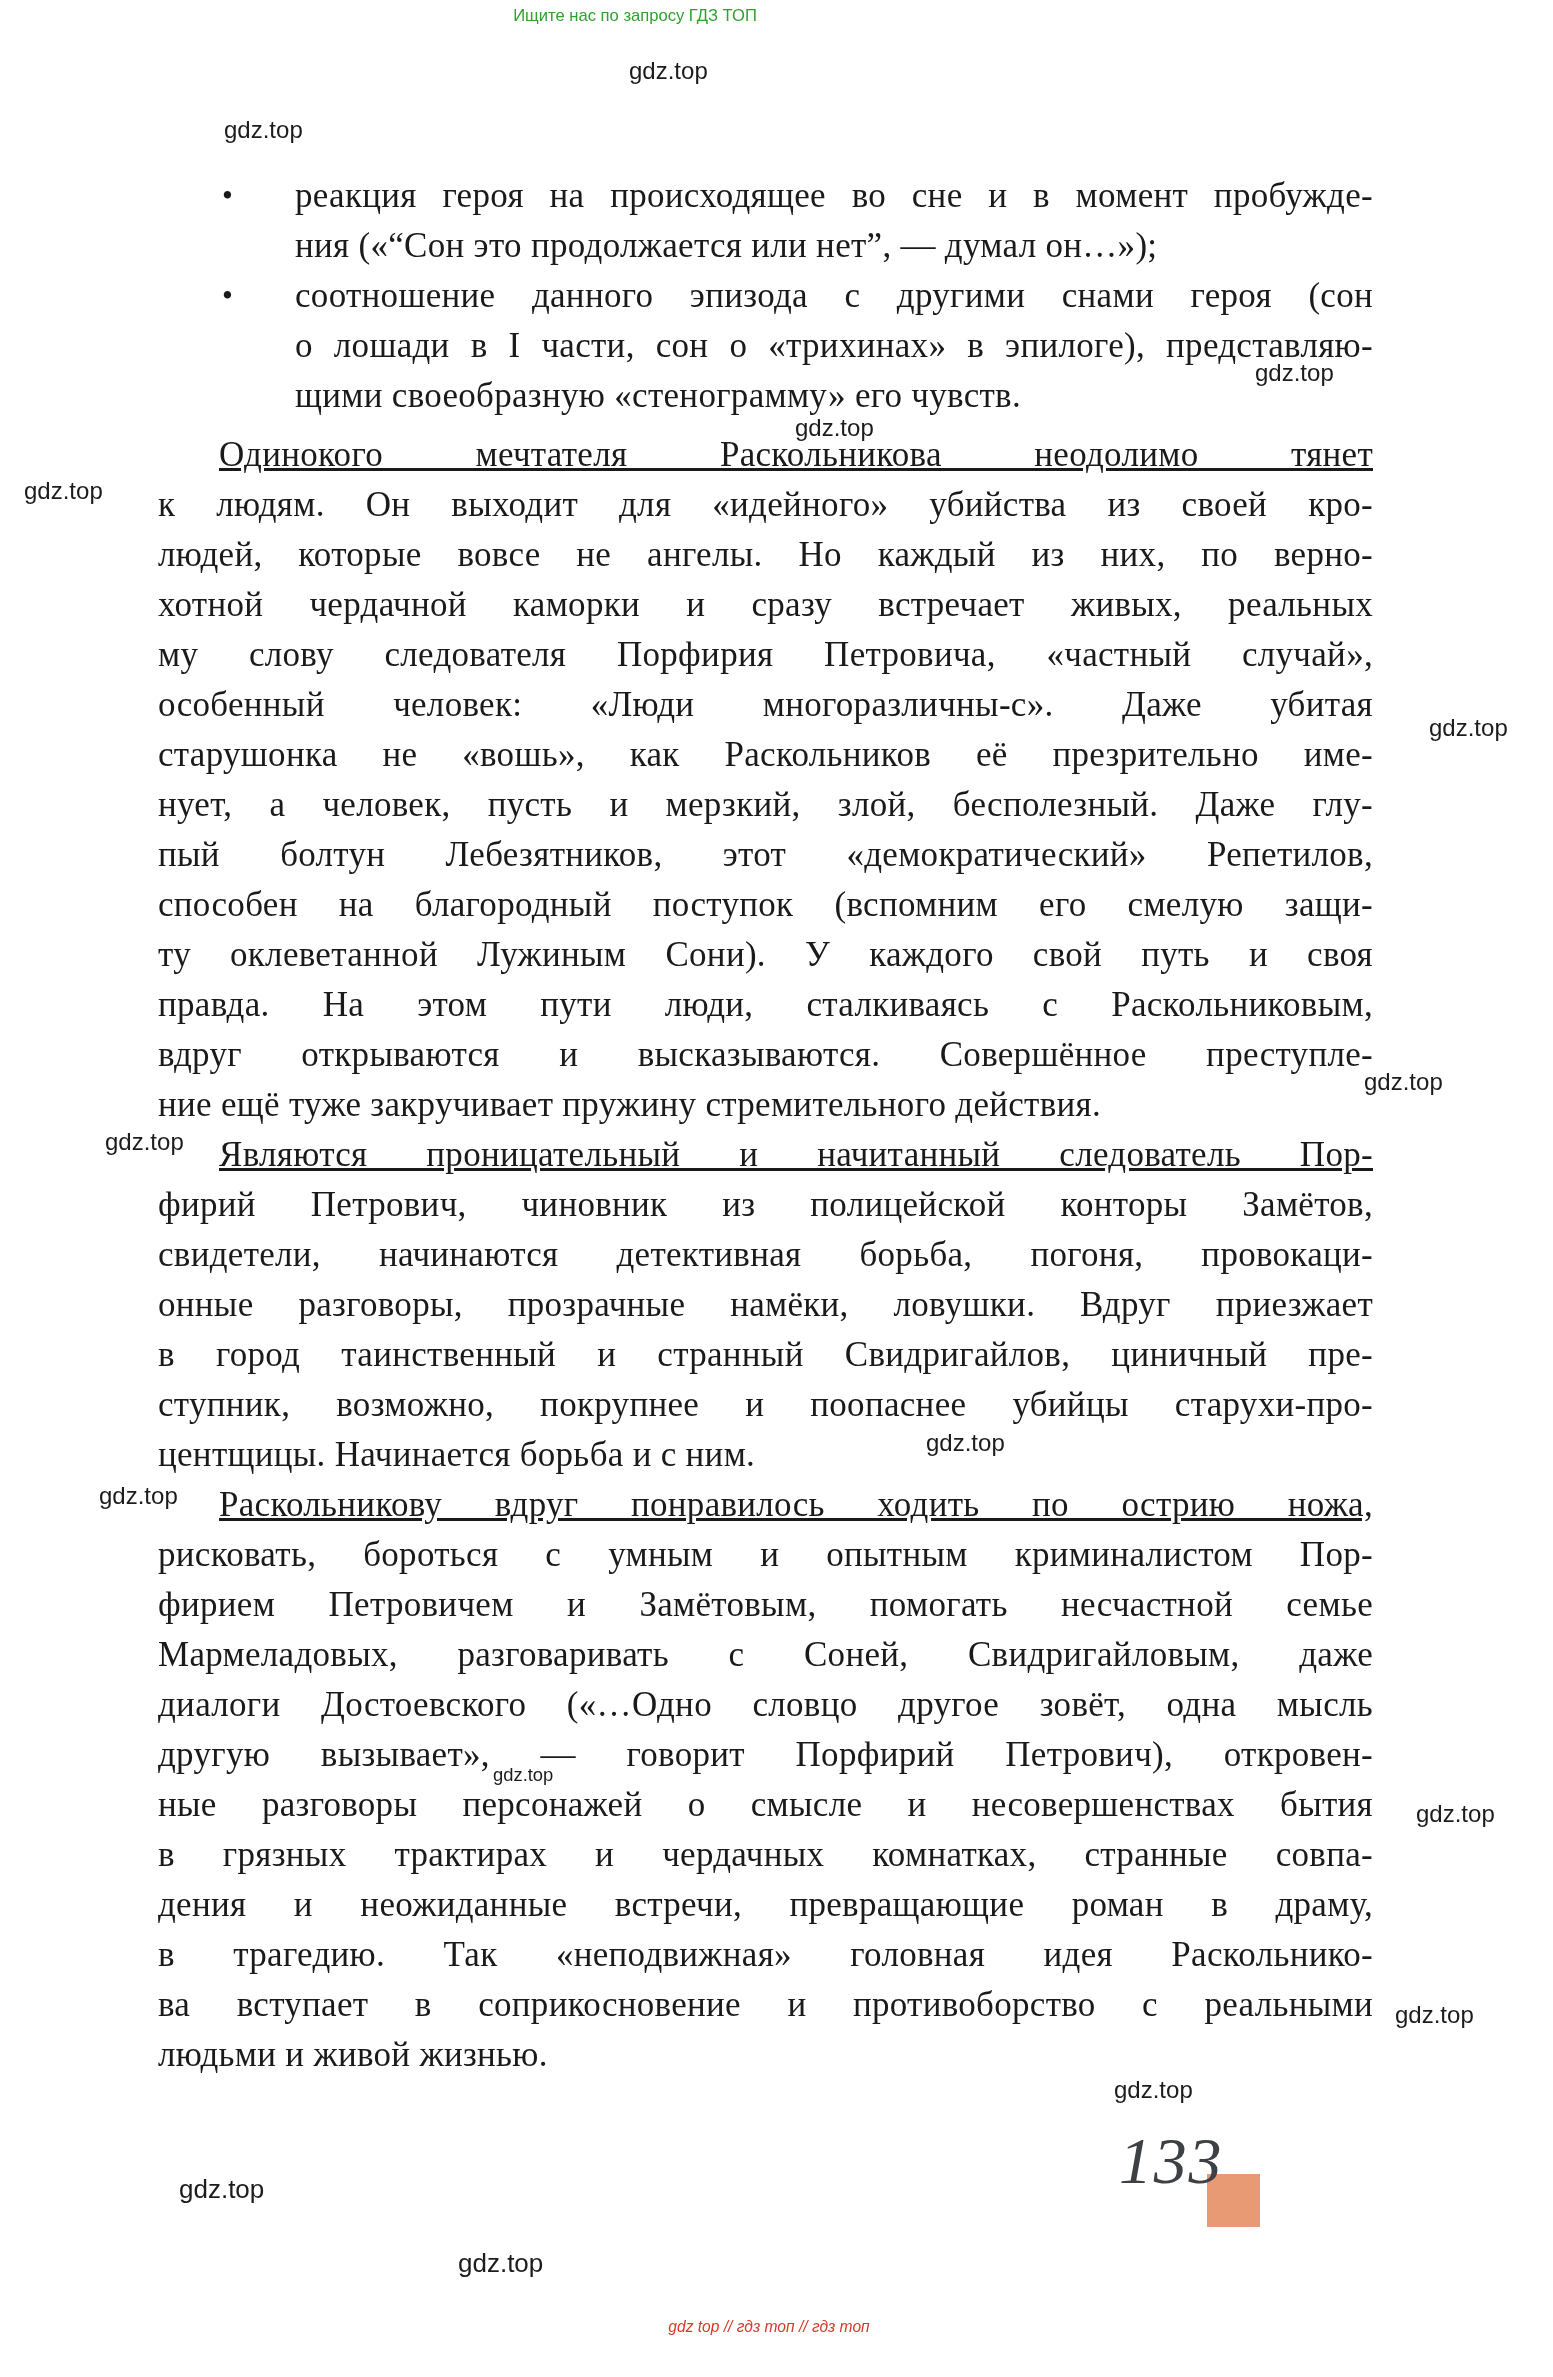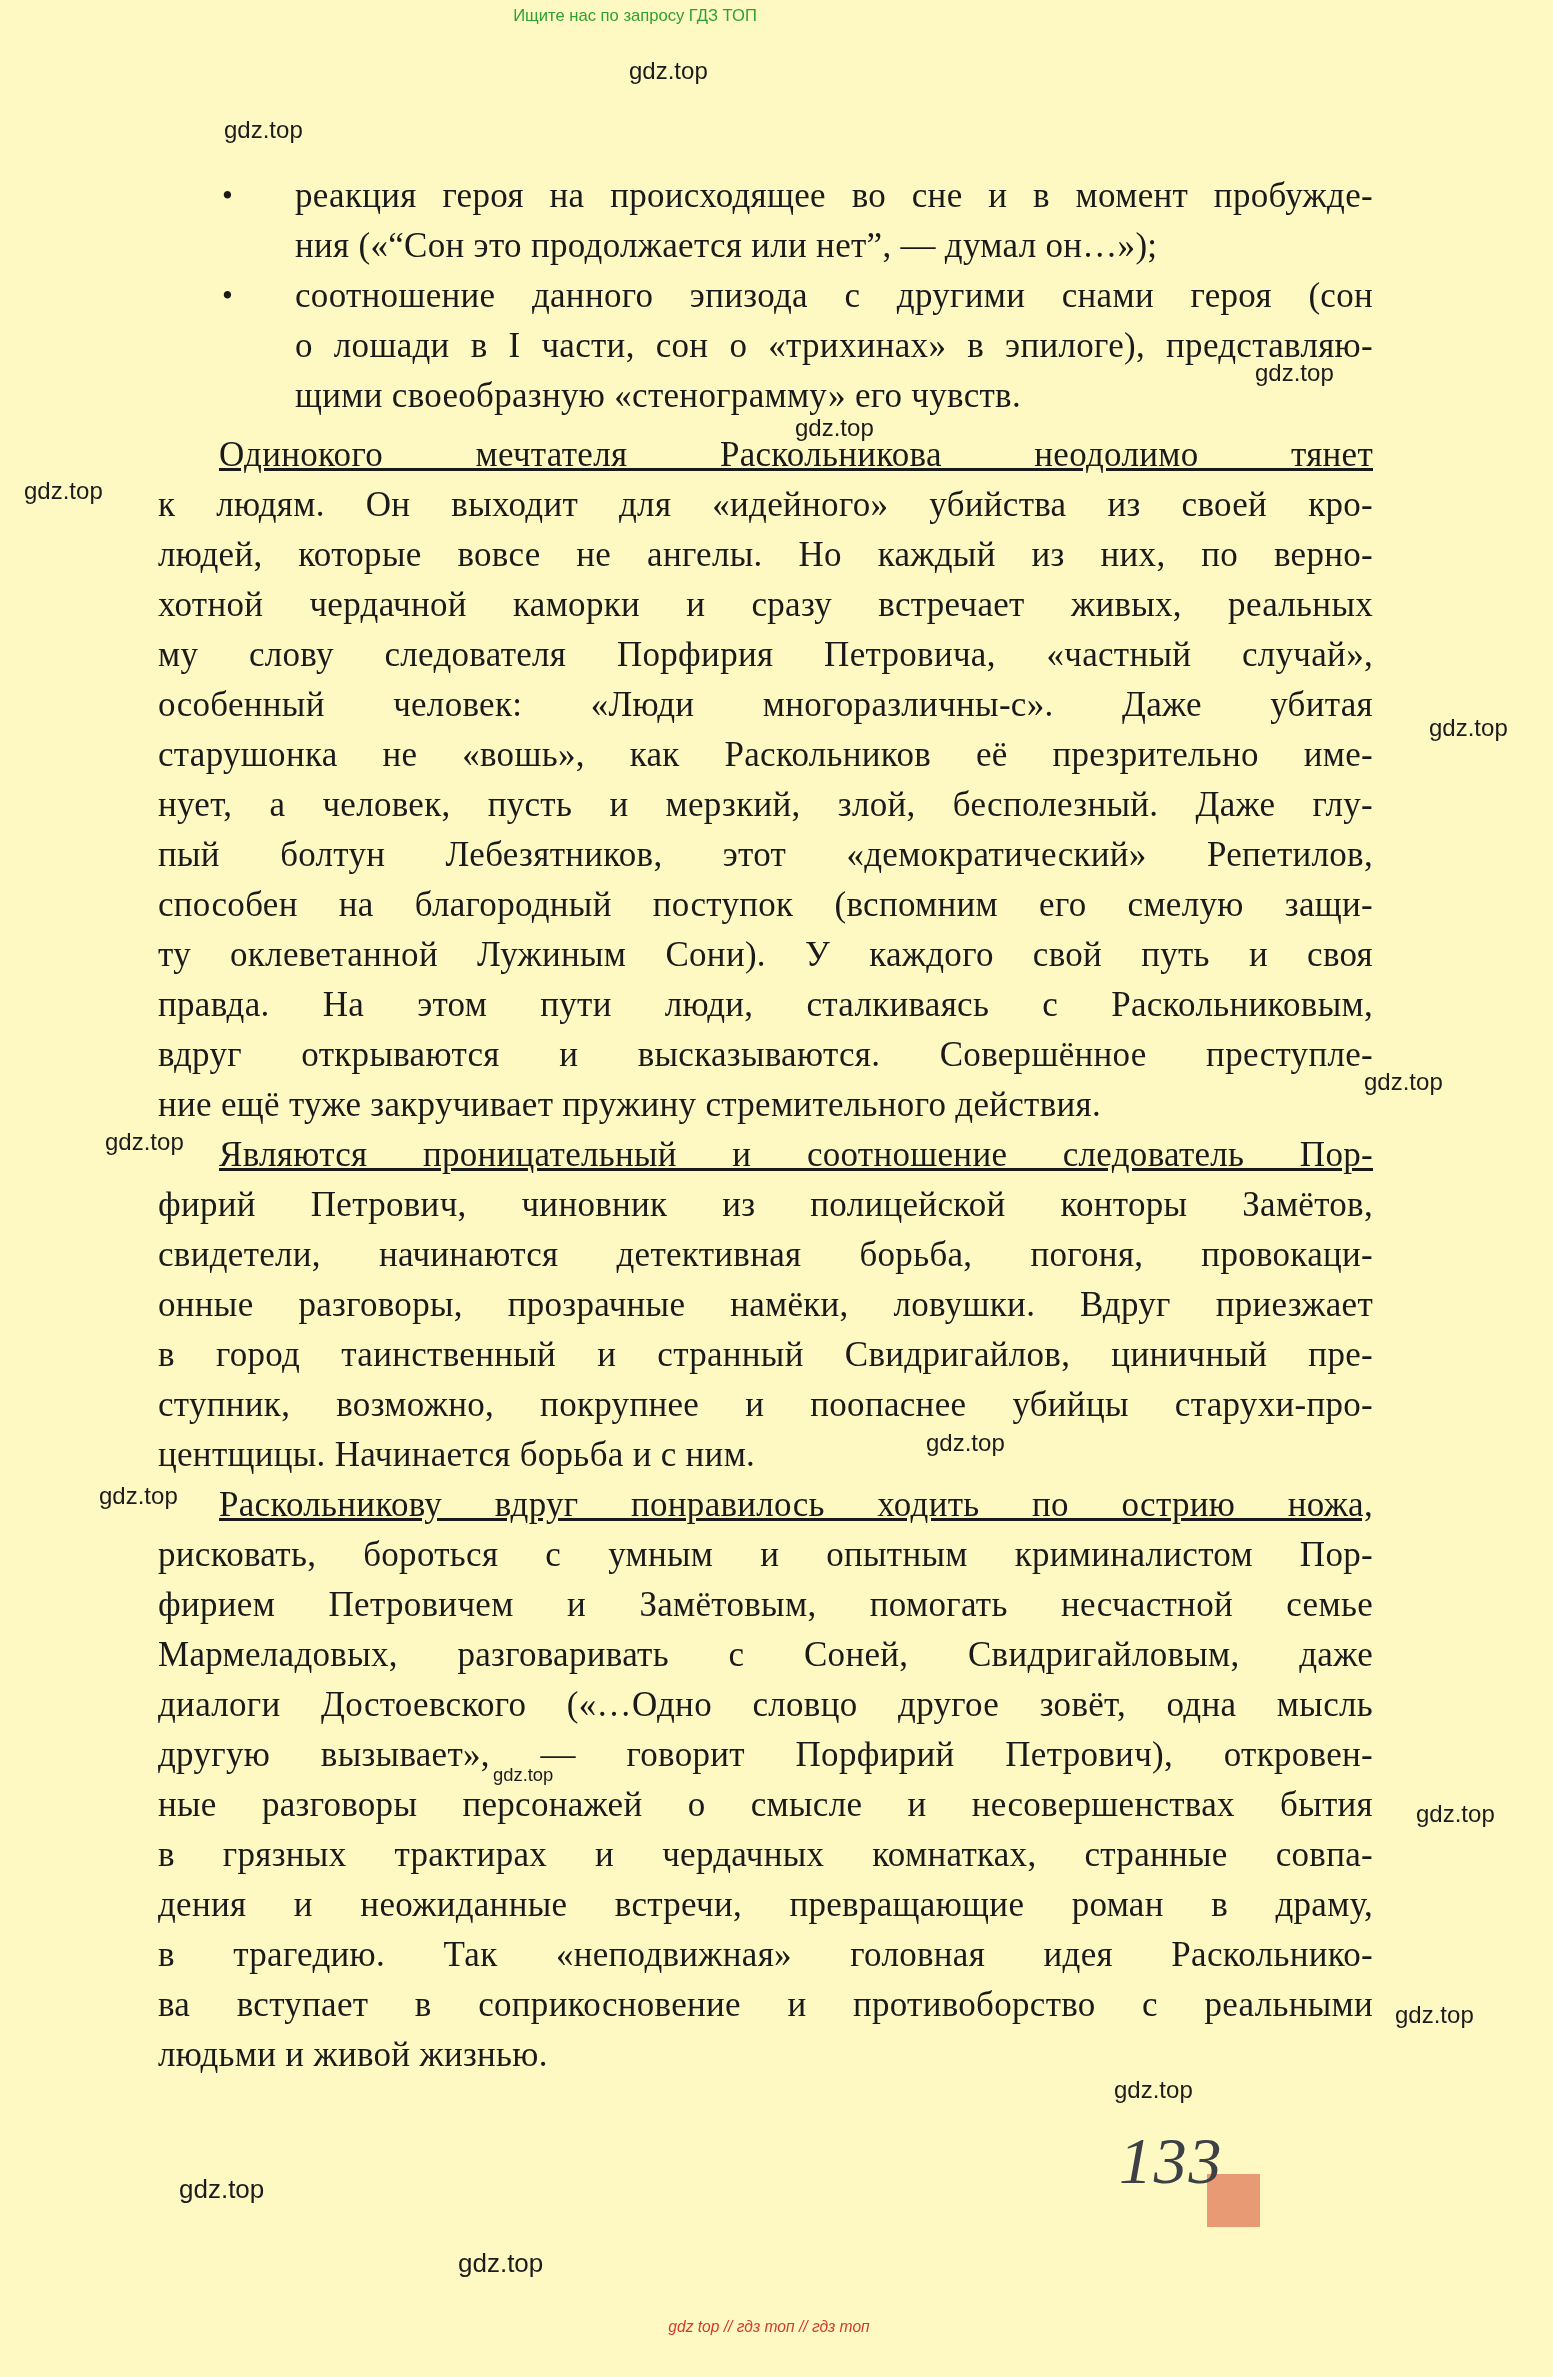--- a/index.html
+++ b/index.html
@@ -1,20 +1,20 @@
 <!DOCTYPE html>
 <html lang="ru" style="font-size:14.7px"><head>
 <meta charset="utf-8">
 <style>
   html, body { margin: 0; padding: 0; background: #888; }
   .page {
     position: relative;
     width: 1554px;
     height: 2377px;
-    background: #fef9c3;
+    background: #ffffff;
     overflow: hidden;
     font-family: "Liberation Serif", serif;
     color: #1a1a1a;
   }
   
   .text-content {
     position: absolute;
     left: 158px;
     top: 171px;
     width: 1215px;
@@ -137,21 +137,21 @@
         <div class="line">старушонка не «вошь», как Раскольников её презрительно име-</div>
         <div class="line">нует, а человек, пусть и мерзкий, злой, бесполезный. Даже глу-</div>
         <div class="line">пый болтун Лебезятников, этот «демократический» Репетилов,</div>
         <div class="line">способен на благородный поступок (вспомним его смелую защи-</div>
         <div class="line">ту оклеветанной Лужиным Сони). У каждого свой путь и своя</div>
         <div class="line">правда. На этом пути люди, сталкиваясь с Раскольниковым,</div>
         <div class="line">вдруг открываются и высказываются. Совершённое преступле-</div>
         <div class="line last">ние ещё туже закручивает пружину стремительного действия.</div>
       </div>
       <div class="block paragraph">
-        <div class="line first">Являются проницательный и соотношение следователь Пор-</div>
+        <div class="line first">Являются проницательный и начитанный следователь Пор-</div>
         <div class="line">фирий Петрович, чиновник из полицейской конторы Замётов,</div>
         <div class="line">свидетели, начинаются детективная борьба, погоня, провокаци-</div>
         <div class="line">онные разговоры, прозрачные намёки, ловушки. Вдруг приезжает</div>
         <div class="line">в город таинственный и странный Свидригайлов, циничный пре-</div>
         <div class="line">ступник, возможно, покрупнее и поопаснее убийцы старухи-про-</div>
         <div class="line last">центщицы. Начинается борьба и с ним.</div>
       </div>
       <div class="block paragraph">
         <div class="line first">Раскольникову вдруг понравилось ходить по острию ножа,</div>
         <div class="line">рисковать, бороться с умным и опытным криминалистом Пор-</div>

